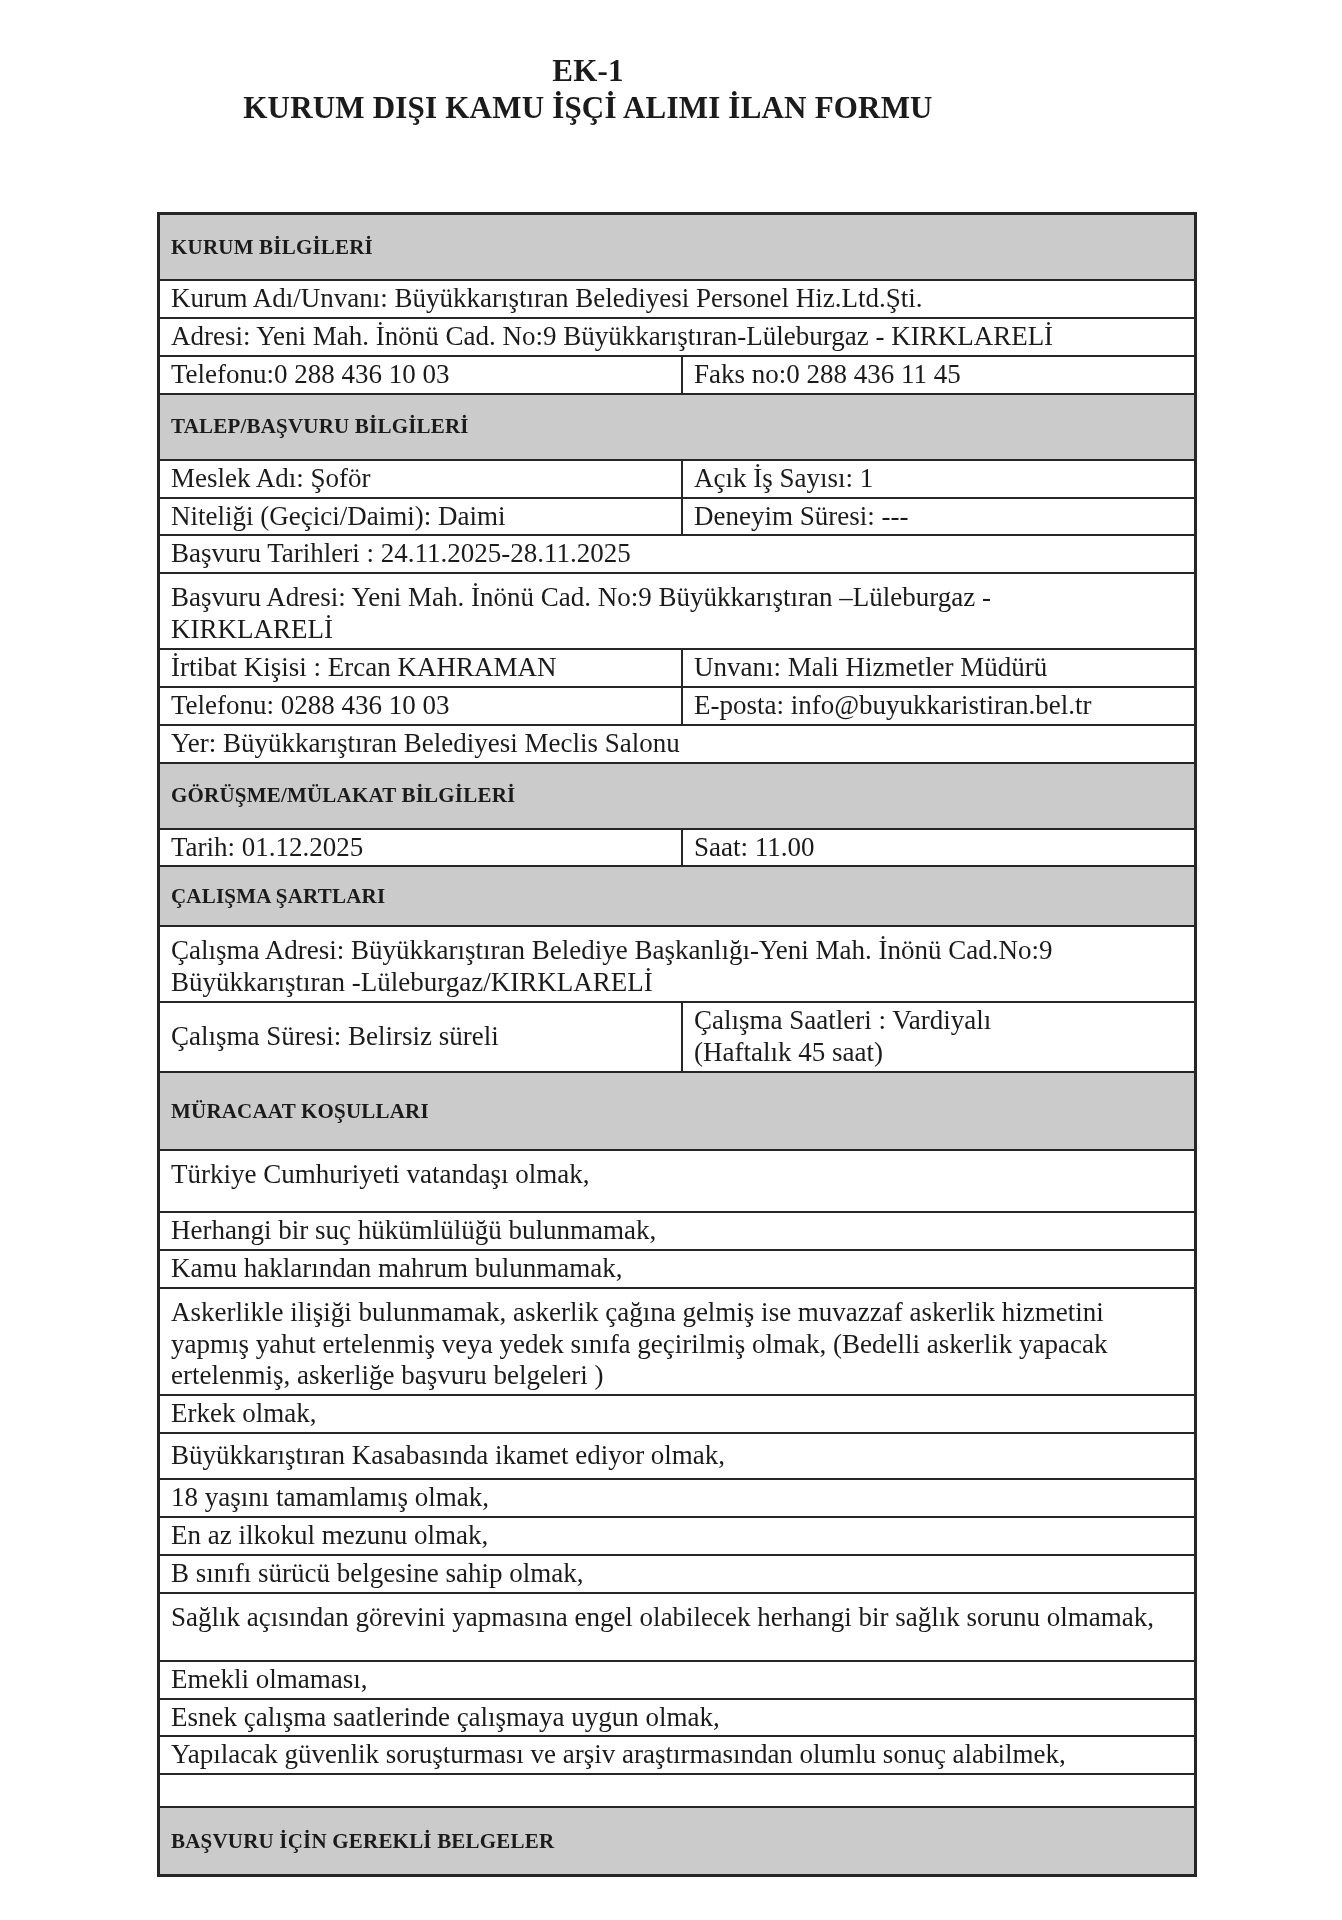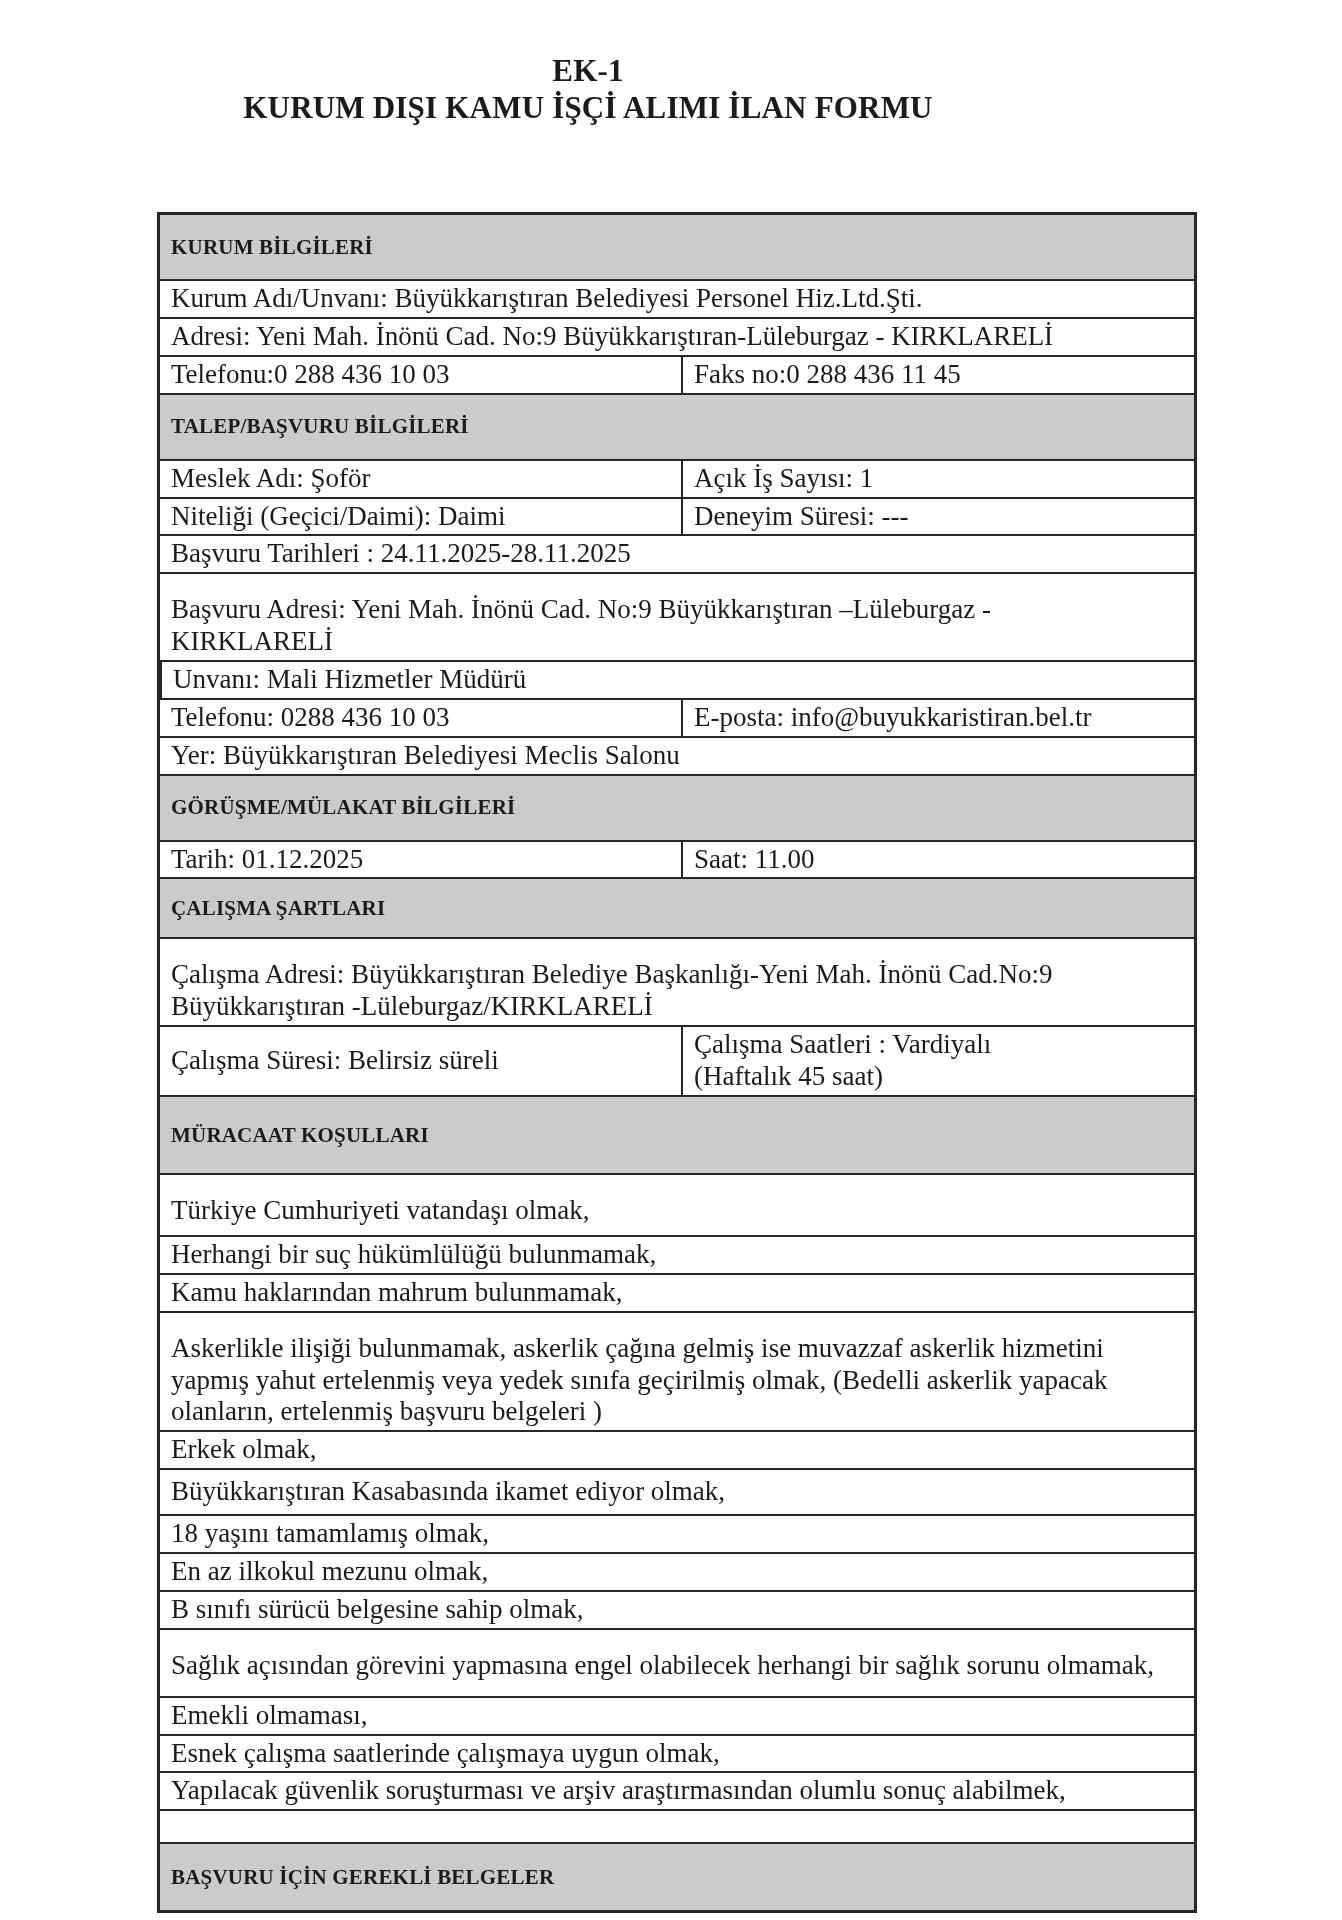--- a/index.html
+++ b/index.html
@@ -45,21 +45,21 @@
     min-width:0;
   }
   .row.dbl .cell.l{flex:0 0 521px;border-radius:13px;}
   .row.dbl .cell.r{
     flex:1 1 auto;
     border-left:2px solid var(--line);
     align-self:stretch;
     display:flex;flex-direction:column;justify-content:center;
   }
   .row.va-top{align-items:flex-start;}
-  .row.va-top .cell{padding-top:20px;border-radius:23px;}
+  .row.va-top .cell{padding-top:8px;border-radius:23px;}
   .line2{display:block;}
 </style>
 </head>
 <body>
 
 <div class="doc-title">
   <div>EK-1</div>
   <div>KURUM DIŞI KAMU İŞÇİ ALIMI İLAN FORMU</div>
 </div>
 
@@ -98,20 +98,21 @@
 
   <div class="row" style="min-height:36px">
     <div class="cell">Başvuru Tarihleri : 24.11.2025-28.11.2025</div>
   </div>
 
   <div class="row va-top" style="min-height:70px">
     <div class="cell"><span>Başvuru Adresi: Yeni Mah. İnönü Cad. No:9 Büyükkarıştıran –Lüleburgaz -</span><span class="line2">KIRKLARELİ</span></div>
   </div>
 
   <div class="row dbl" style="min-height:36px">
+    <div class="cell l">İrtibat Kişisi : Ercan KAHRAMAN</div>
     <div class="cell r">Unvanı: Mali Hizmetler Müdürü</div>
   </div>
 
   <div class="row dbl" style="min-height:37px">
     <div class="cell l">Telefonu: 0288 436 10 03</div>
     <div class="cell r">E-posta: info@buyukkaristiran.bel.tr</div>
   </div>
 
   <div class="row" style="min-height:36px">
     <div class="cell">Yer: Büyükkarıştıran Belediyesi Meclis Salonu</div>
@@ -152,21 +153,21 @@
 
   <div class="row" style="min-height:32px">
     <div class="cell">Herhangi bir suç hükümlülüğü bulunmamak,</div>
   </div>
 
   <div class="row" style="min-height:38px">
     <div class="cell">Kamu haklarından mahrum bulunmamak,</div>
   </div>
 
   <div class="row va-top" style="min-height:95px">
-    <div class="cell">Askerlikle ilişiği bulunmamak, askerlik çağına gelmiş ise muvazzaf askerlik hizmetini yapmış yahut ertelenmiş veya yedek sınıfa geçirilmiş olmak, (Bedelli askerlik yapacak olanların, ertelenmiş başvuru belgeleri )</div>
+    <div class="cell">Askerlikle ilişiği bulunmamak, askerlik çağına gelmiş ise muvazzaf askerlik hizmetini yapmış yahut ertelenmiş veya yedek sınıfa geçirilmiş olmak, (Bedelli askerlik yapacak ertelenmiş, askerliğe başvuru belgeleri )</div>
   </div>
 
   <div class="row" style="min-height:33px">
     <div class="cell">Erkek olmak,</div>
   </div>
 
   <div class="row" style="min-height:46px">
     <div class="cell">Büyükkarıştıran Kasabasında ikamet ediyor olmak,</div>
   </div>
 

